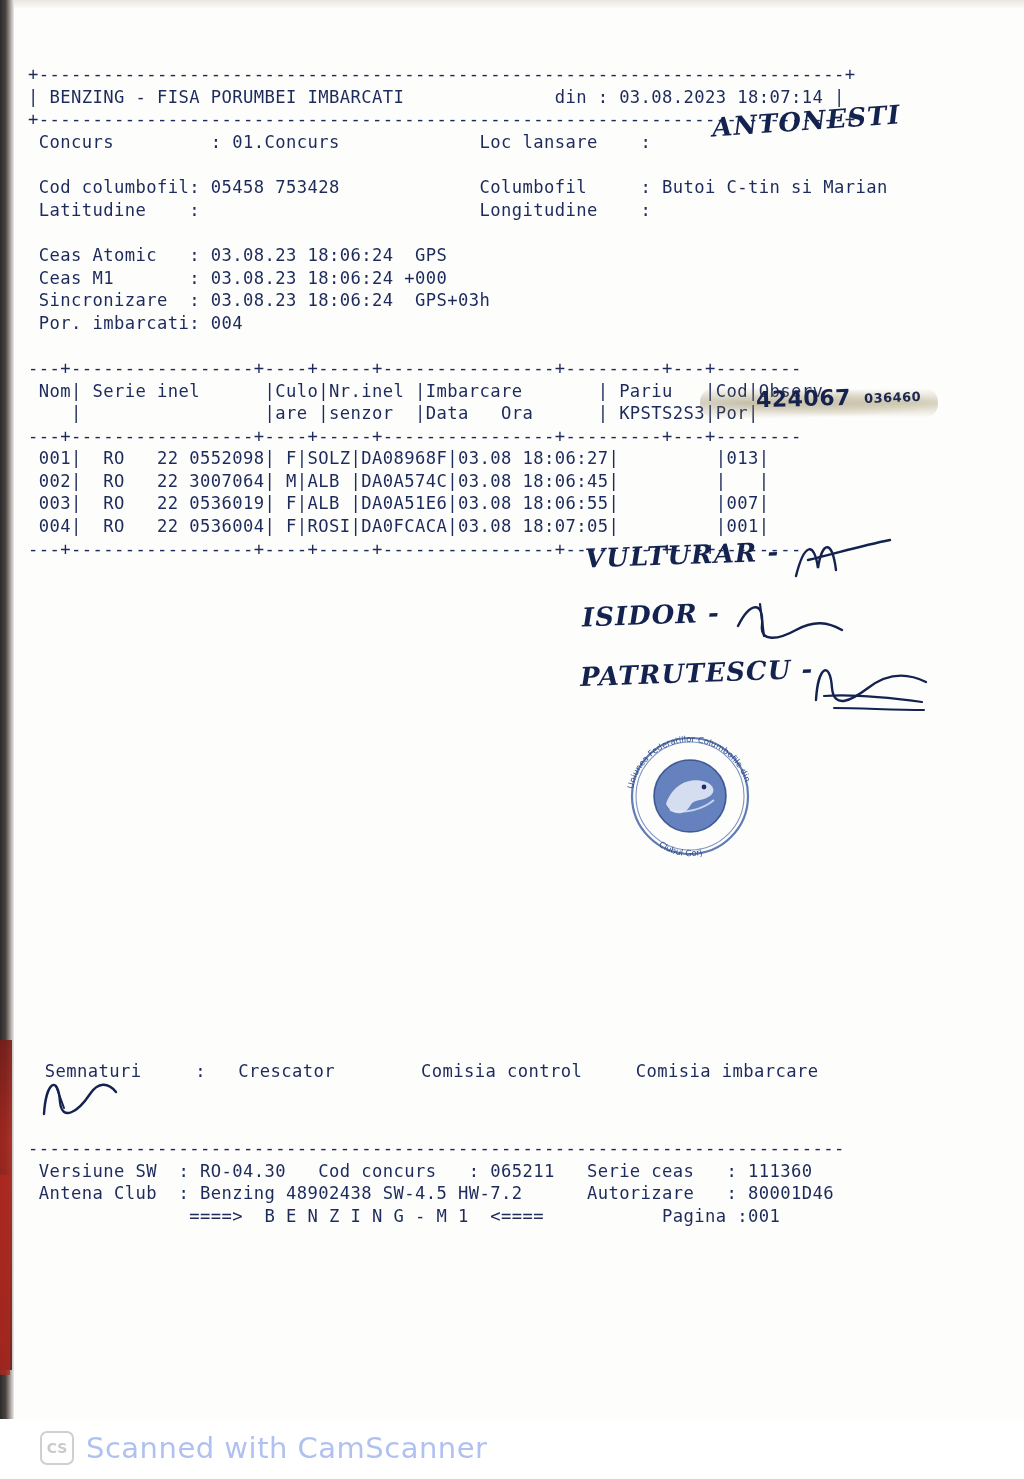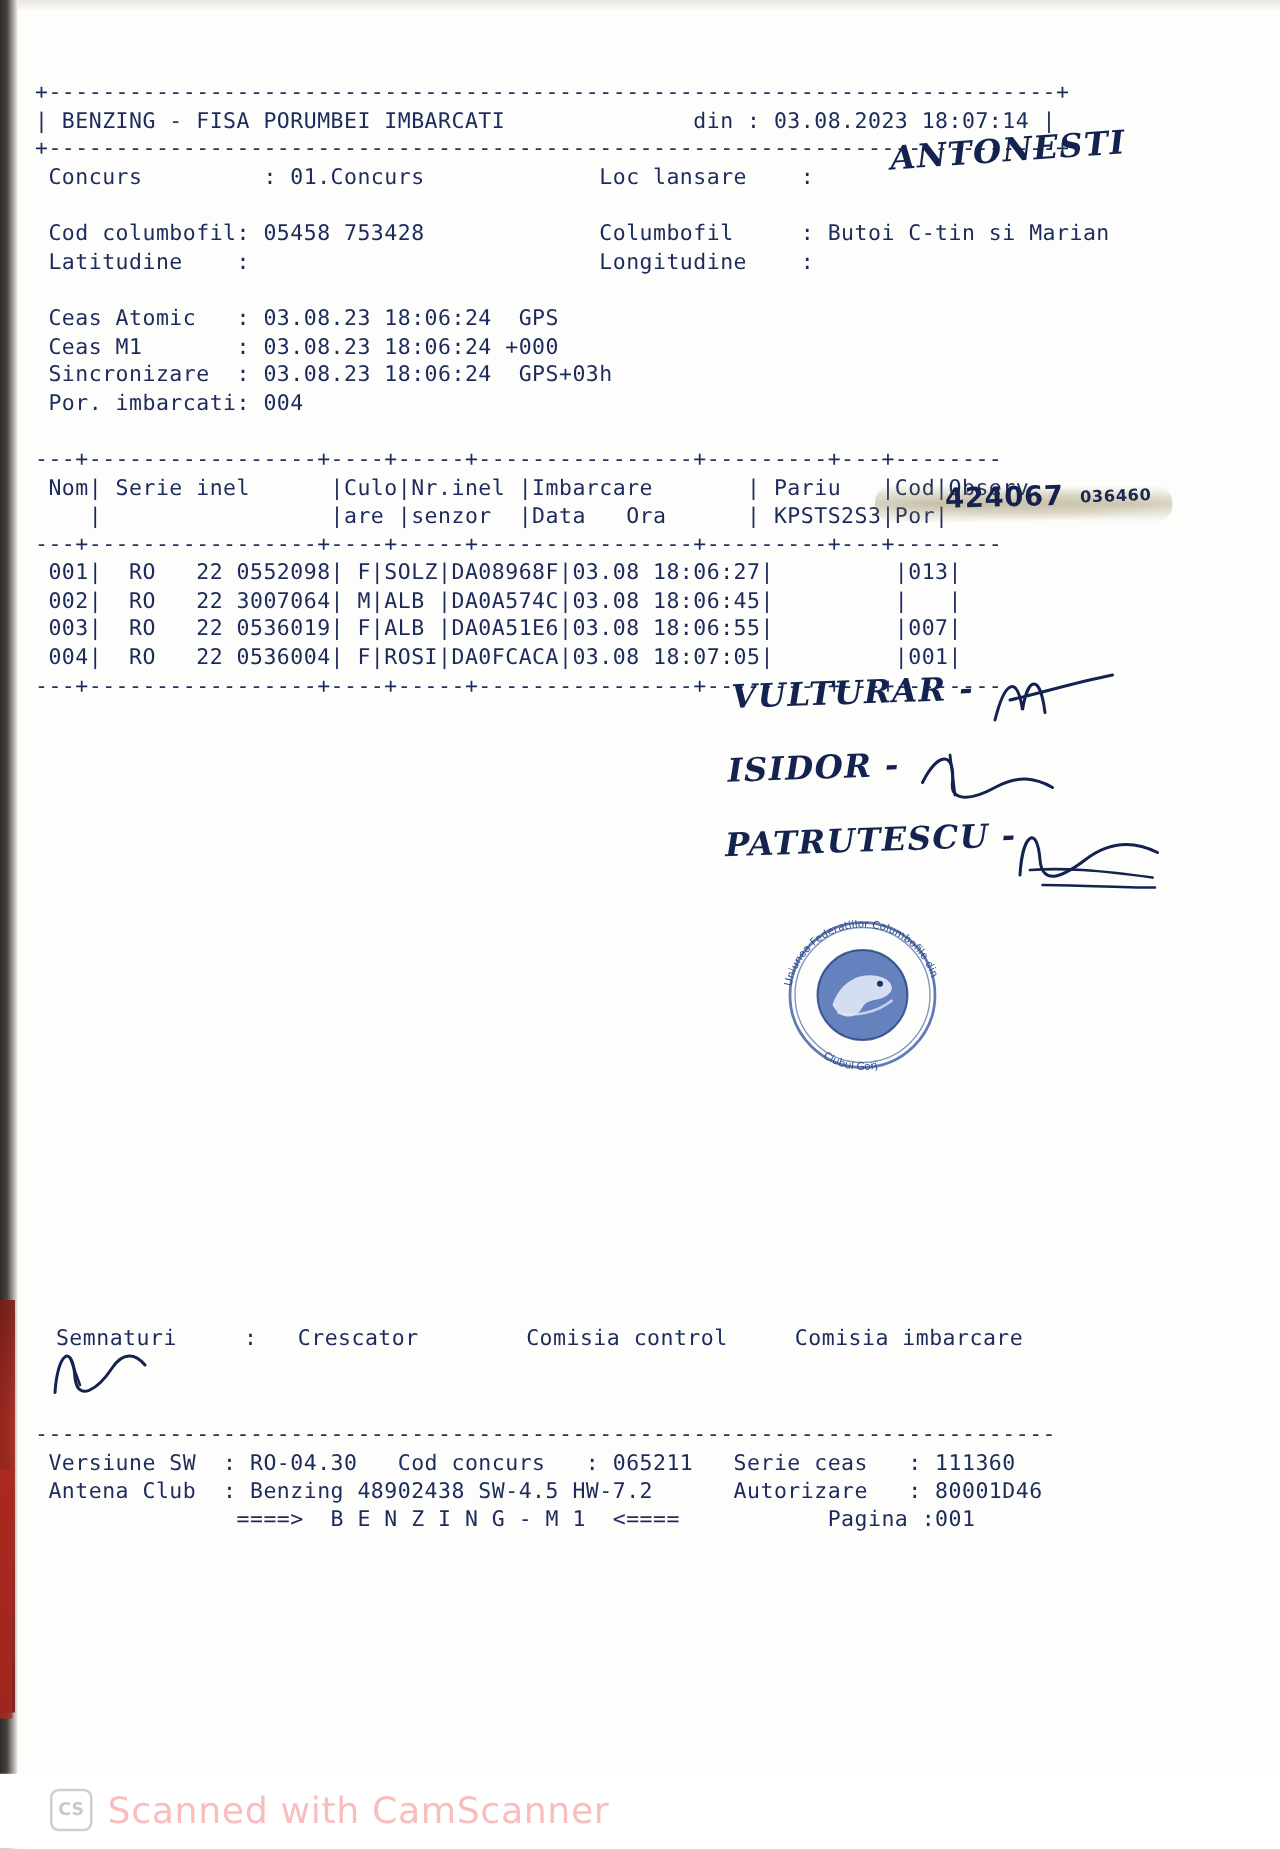--- a/index.html
+++ b/index.html
@@ -187,21 +187,21 @@
     border-radius: 7px;
     color: #666;
     font-family: "DejaVu Sans", sans-serif;
     font-size: 14px;
     font-weight: 700;
     display: flex; align-items: center; justify-content: center;
   }
   #cs-text {
     font-family: "DejaVu Sans", sans-serif;
     font-size: 29px;
-    color: #ef4444;
+    color: #1d4ed8;
     letter-spacing: .5px;
   }
 </style>
 </head>
 <body>
 
 <div id="page">
 
   <div class="scan-edge-top"></div>
   <div class="scan-edge-left"></div>

